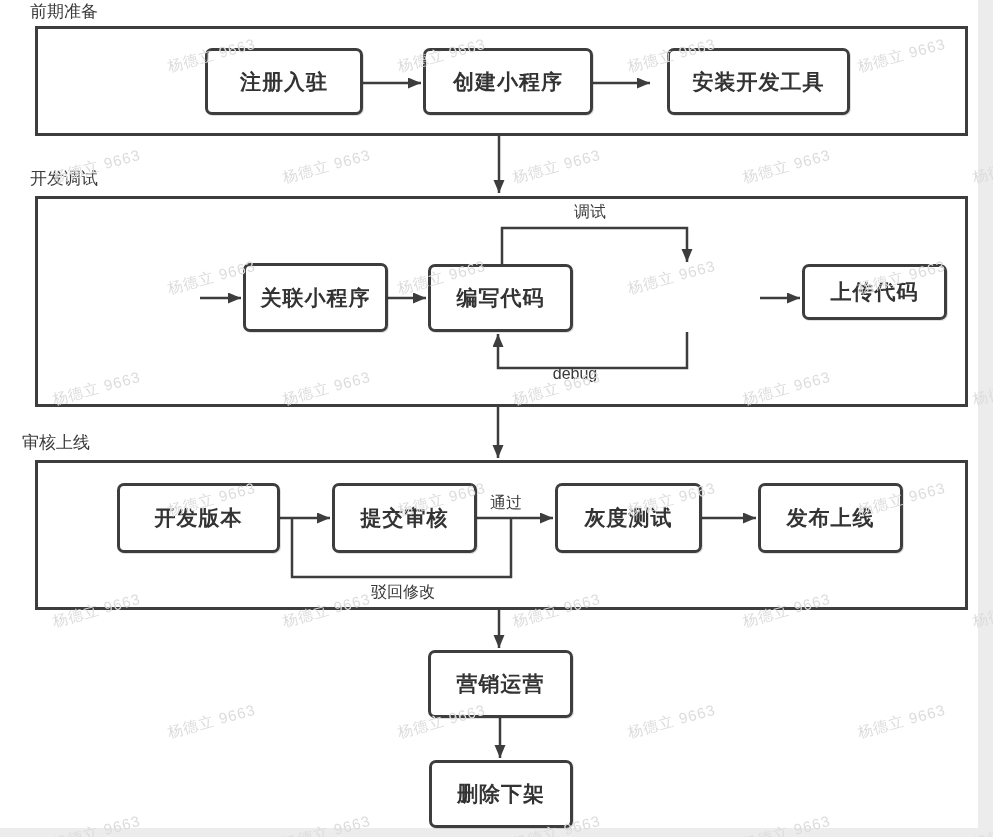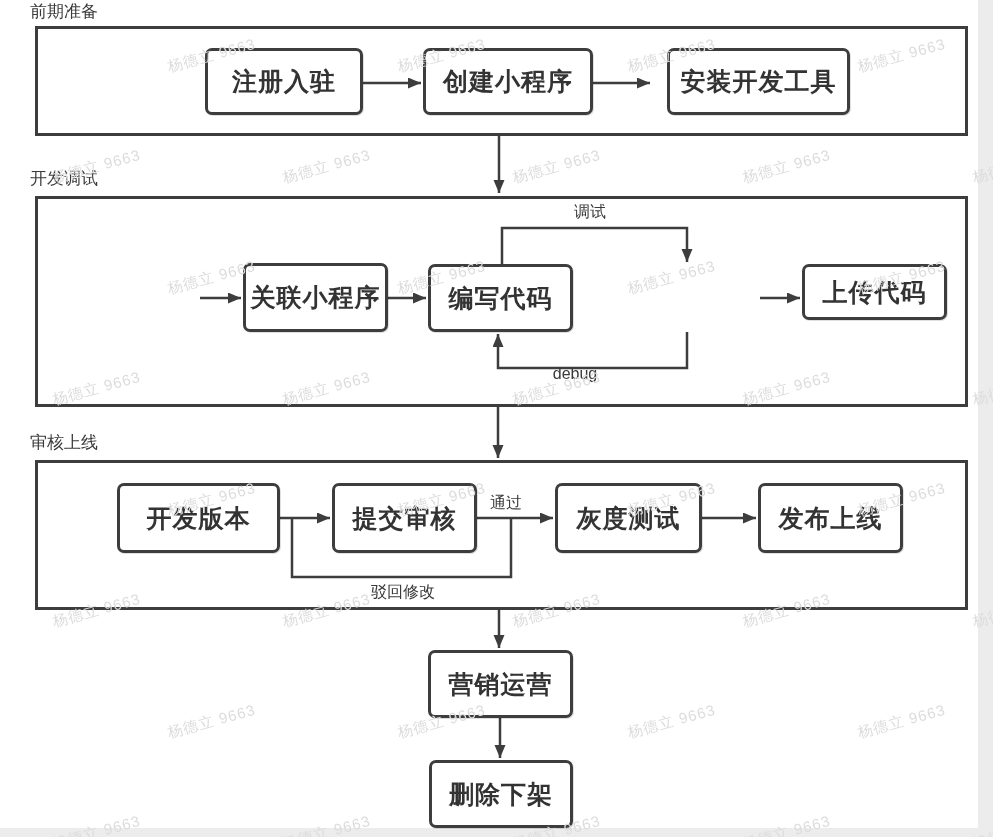--- a/index.html
+++ b/index.html
@@ -12,21 +12,21 @@
   .strip-bottom{position:absolute;left:0;bottom:0;width:993px;height:9px;background:#ececec;z-index:1;}
   .sec-rect{
     position:absolute;border:3px solid #3d3d3d;background:transparent;z-index:5;box-sizing:border-box;
   }
   .sec-label{
     position:absolute;font-size:17px;color:#3a3a3a;z-index:6;white-space:nowrap;line-height:20px;
   }
   .node{
     position:absolute;box-sizing:border-box;border:3px solid #3d3d3d;border-radius:7px;background:#fff;
     display:flex;align-items:center;justify-content:center;z-index:10;
-    font-size:25px;font-weight:bold;color:#333333;letter-spacing:1px;white-space:nowrap;
+    font-size:21px;font-weight:bold;color:#333333;letter-spacing:1px;white-space:nowrap;
     box-shadow:1px 1px 0 rgba(0,0,0,0.12);
   }
   .edge-label{
     position:absolute;font-size:16px;color:#3a3a3a;z-index:12;white-space:nowrap;transform:translateX(-50%);
     background:transparent;line-height:18px;
   }
   svg.wires{position:absolute;left:0;top:0;z-index:8;}
   .wm-layer{position:absolute;left:0;top:0;width:993px;height:837px;z-index:50;pointer-events:none;overflow:hidden;}
   .wm{
     position:absolute;font-size:15px;color:#dcdcdc;white-space:nowrap;
@@ -36,21 +36,21 @@
 </head>
 <body>
 
 <div class="canvas">
 
   <div class="strip-right"></div>
   <div class="strip-bottom"></div>
 
   <div class="sec-label" style="left:30px;top:2px">前期准备</div>
   <div class="sec-label" style="left:30px;top:169px">开发调试</div>
-  <div class="sec-label" style="left:30px;top:433px">审核上线</div>
+  <div class="sec-label" style="left:22px;top:433px">审核上线</div>
 
   <div class="sec-rect" style="left:35px;top:26px;width:933px;height:110px"></div>
   <div class="sec-rect" style="left:35px;top:196px;width:933px;height:211px"></div>
   <div class="sec-rect" style="left:35px;top:460px;width:933px;height:150px"></div>
 
   <svg class="wires" width="993" height="837">
     <defs>
       <marker id="ah" markerUnits="userSpaceOnUse" markerWidth="14" markerHeight="12" refX="13" refY="5.5" orient="auto">
         <path d="M0,0 L13,5.5 L0,11 Z" fill="#3d3d3d"></path>
       </marker>

